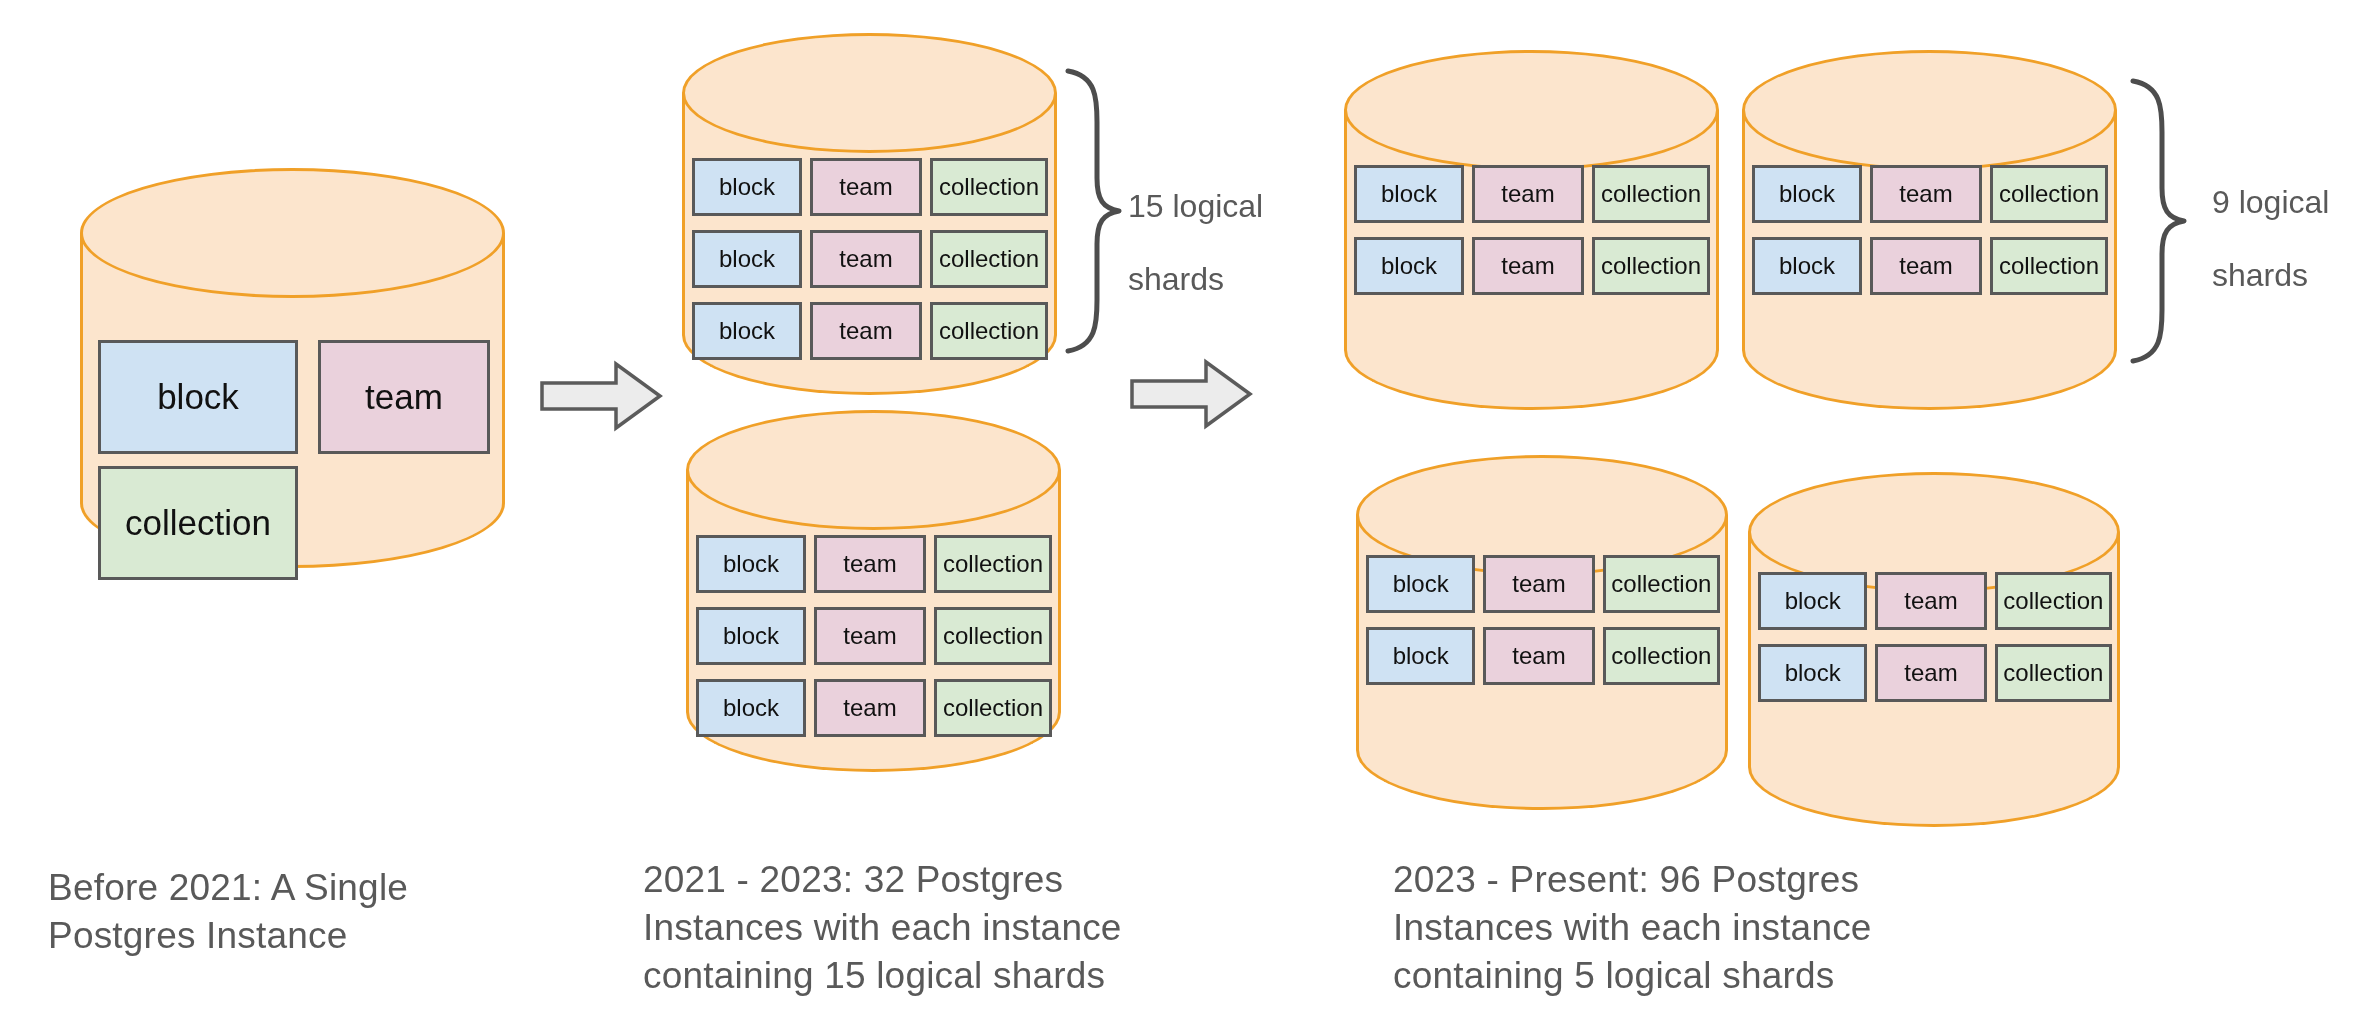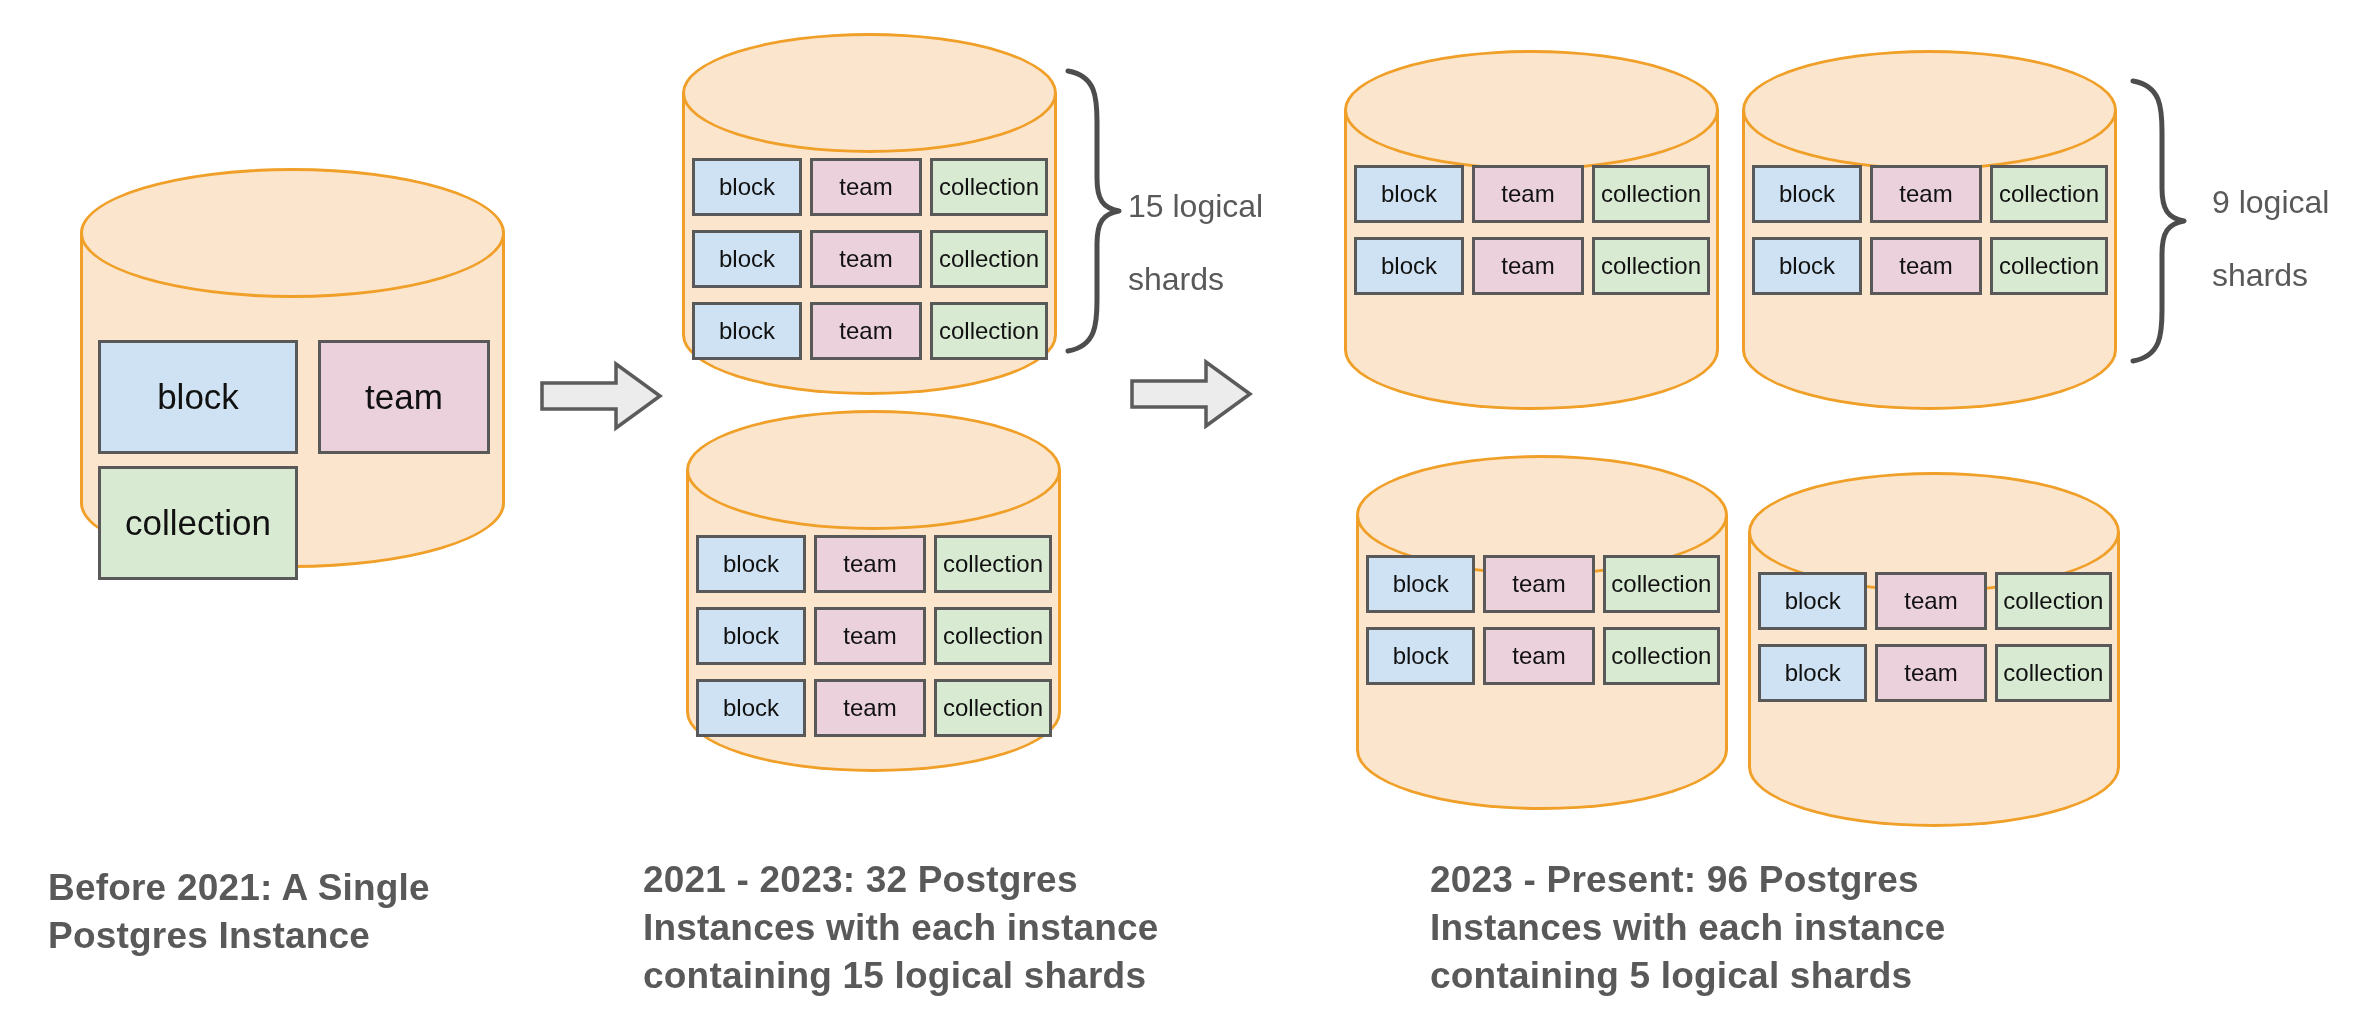--- a/index.html
+++ b/index.html
@@ -43,21 +43,21 @@
   .arrow{position:absolute;z-index:4;}
   .arrow polygon{fill:var(--arrow-fill);stroke:var(--arrow-stroke);stroke-width:3.5;stroke-linejoin:miter;}
   .brace{position:absolute;z-index:4;}
   .brace path{fill:none;stroke:var(--brace-color);stroke-width:5;stroke-linecap:round;stroke-linejoin:round;}
   
   .annotation{
     position:absolute;font-size:32px;line-height:73px;color:var(--text-color);
     white-space:pre-line;z-index:4;
   }
   .caption{
-    position:absolute;font-size:37px;line-height:48px;font-weight:bold;
+    position:absolute;font-size:37px;line-height:48px;font-weight:normal;
     color:var(--text-color);white-space:pre-line;z-index:4;letter-spacing:0.2px;
   }
 </style>
 </head>
 <body>
 
 <div class="canvas">
 
   <div class="cyl" style="left:80px;top:168px;width:425px;height:400px;--ry:65px">
     <div class="cyl-top"></div>
@@ -196,17 +196,17 @@
         <div class="tbox t">team</div>
         <div class="tbox c">collection</div>
       </div>
       <div class="row">
         <div class="tbox b">block</div>
         <div class="tbox t">team</div>
         <div class="tbox c">collection</div>
       </div>
     </div>
   </div>
-  <div class="caption" style="left:1430px;top:856px">2023 - Present: 96 Postgres
+  <div class="caption" style="left:1393px;top:856px">2023 - Present: 96 Postgres
 Instances with each instance
 containing 5 logical shards</div>
 
 </div>
 
 </body></html>

